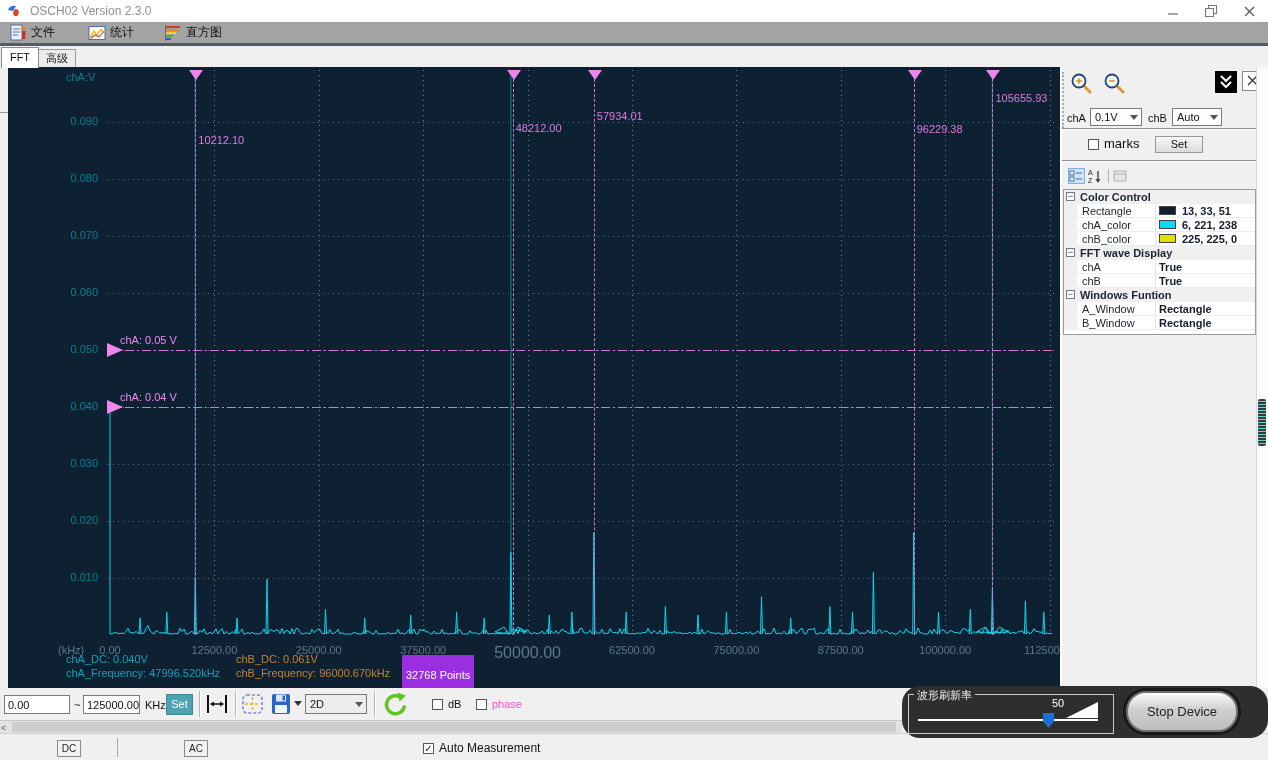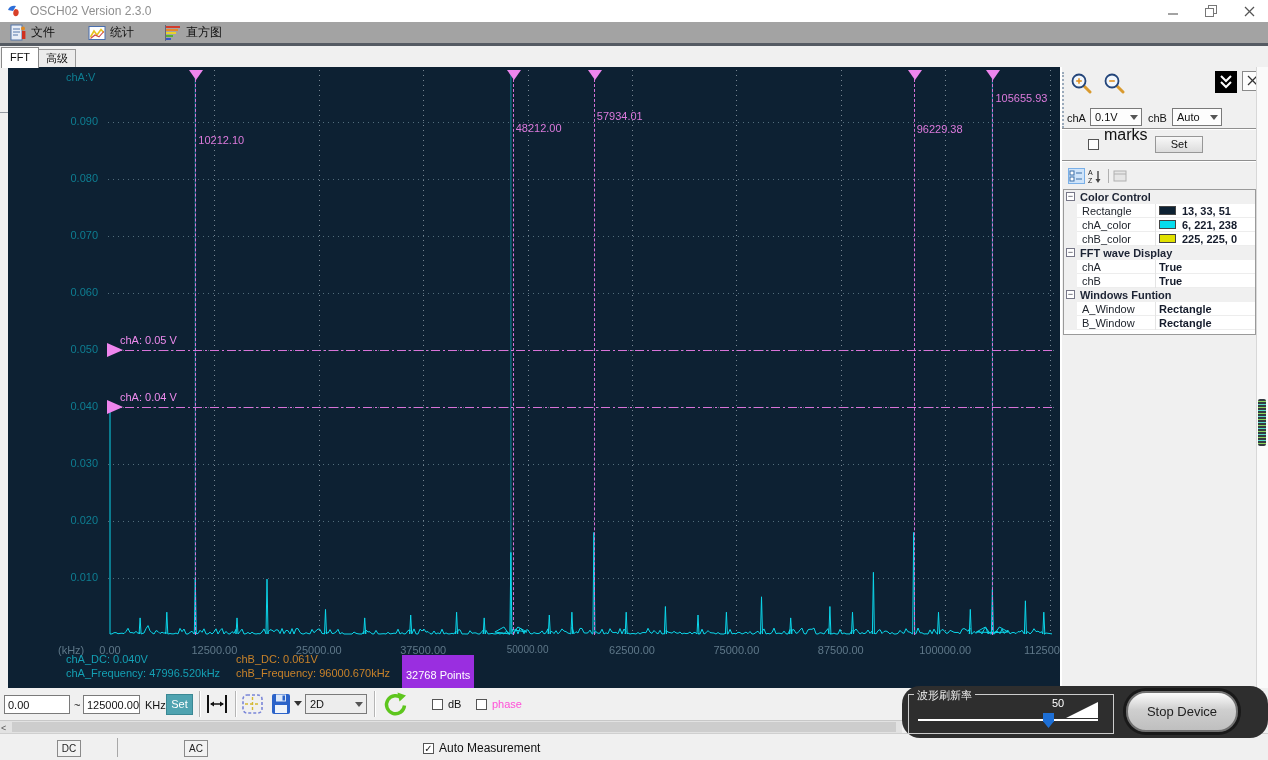--- a/index.html
+++ b/index.html
@@ -142,21 +142,21 @@
       <div class="a" style="left: 100px; top: 511px; width: 946px; height: 1px; background-image: repeating-linear-gradient(to right, rgba(150, 185, 195, 0.5) 0px, rgba(150, 185, 195, 0.5) 1px, transparent 1px, transparent 5px);"></div>
       <div class="a" style="left: 28px; top: 504px; width: 62px; text-align: right; color: rgb(14, 126, 146); font-size: 11px;">0.010</div>
       <div class="a" style="left: 67px; top: 577px; width: 70px; text-align: center; color: rgb(95, 120, 137); font-size: 11px;">0.00</div>
       <div class="a" style="left: 206.4px; top: 3px; width: 1px; height: 565px; background-image: repeating-linear-gradient(rgba(205, 215, 225, 0.55) 0px, rgba(205, 215, 225, 0.55) 1px, transparent 1px, transparent 5px);"></div>
       <div class="a" style="left: 171.4px; top: 577px; width: 70px; text-align: center; color: rgb(95, 120, 137); font-size: 11px;">12500.00</div>
       <div class="a" style="left: 310.8px; top: 3px; width: 1px; height: 565px; background-image: repeating-linear-gradient(rgba(205, 215, 225, 0.55) 0px, rgba(205, 215, 225, 0.55) 1px, transparent 1px, transparent 5px);"></div>
       <div class="a" style="left: 275.8px; top: 577px; width: 70px; text-align: center; color: rgb(95, 120, 137); font-size: 11px;">25000.00</div>
       <div class="a" style="left: 415.2px; top: 3px; width: 1px; height: 565px; background-image: repeating-linear-gradient(rgba(205, 215, 225, 0.55) 0px, rgba(205, 215, 225, 0.55) 1px, transparent 1px, transparent 5px);"></div>
       <div class="a" style="left: 380.2px; top: 577px; width: 70px; text-align: center; color: rgb(95, 120, 137); font-size: 11px;">37500.00</div>
       <div class="a" style="left: 519.6px; top: 3px; width: 1px; height: 565px; background-image: repeating-linear-gradient(rgba(205, 215, 225, 0.55) 0px, rgba(205, 215, 225, 0.55) 1px, transparent 1px, transparent 5px);"></div>
-      <div class="a" style="left: 484.6px; top: 577px; width: 70px; text-align: center; color: rgb(95, 120, 137); font-size: 10px;">50000.00</div>
+      <div class="a" style="left: 484.6px; top: 577px; width: 70px; text-align: center; color: rgb(95, 120, 137); font-size: 16px;">50000.00</div>
       <div class="a" style="left: 624px; top: 3px; width: 1px; height: 565px; background-image: repeating-linear-gradient(rgba(205, 215, 225, 0.55) 0px, rgba(205, 215, 225, 0.55) 1px, transparent 1px, transparent 5px);"></div>
       <div class="a" style="left: 589px; top: 577px; width: 70px; text-align: center; color: rgb(95, 120, 137); font-size: 11px;">62500.00</div>
       <div class="a" style="left: 728.4px; top: 3px; width: 1px; height: 565px; background-image: repeating-linear-gradient(rgba(205, 215, 225, 0.55) 0px, rgba(205, 215, 225, 0.55) 1px, transparent 1px, transparent 5px);"></div>
       <div class="a" style="left: 693.4px; top: 577px; width: 70px; text-align: center; color: rgb(95, 120, 137); font-size: 11px;">75000.00</div>
       <div class="a" style="left: 832.8px; top: 3px; width: 1px; height: 565px; background-image: repeating-linear-gradient(rgba(205, 215, 225, 0.55) 0px, rgba(205, 215, 225, 0.55) 1px, transparent 1px, transparent 5px);"></div>
       <div class="a" style="left: 797.8px; top: 577px; width: 70px; text-align: center; color: rgb(95, 120, 137); font-size: 11px;">87500.00</div>
       <div class="a" style="left: 937.2px; top: 3px; width: 1px; height: 565px; background-image: repeating-linear-gradient(rgba(205, 215, 225, 0.55) 0px, rgba(205, 215, 225, 0.55) 1px, transparent 1px, transparent 5px);"></div>
       <div class="a" style="left: 902.2px; top: 577px; width: 70px; text-align: center; color: rgb(95, 120, 137); font-size: 11px;">100000.00</div>
       <div class="a" style="left: 1041.6px; top: 3px; width: 1px; height: 565px; background-image: repeating-linear-gradient(rgba(205, 215, 225, 0.55) 0px, rgba(205, 215, 225, 0.55) 1px, transparent 1px, transparent 5px);"></div>
       <div class="a" style="left: 1006.6px; top: 577px; width: 70px; text-align: center; color: rgb(95, 120, 137); font-size: 11px;">112500.00</div>
@@ -224,21 +224,21 @@
     <div class="combo" style="left:28px;top:41px;width:52px">
       <span>0.1V</span><span class="arr"></span>
     </div>
     <div class="a" style="left:86px;top:45px;font-size:11px;color:#111">chB</div>
     <div class="combo" style="left:110px;top:41px;width:50px">
       <span>Auto</span><span class="arr"></span>
     </div>
     <div class="divider-h" style="top:61px"></div>
 
     <div class="checkbox" style="left:26px;top:72px"></div>
-    <div class="a" style="left:42px;top:59px;font-size:16px;color:#111">marks</div>
+    <div class="a" style="left:42px;top:69px;font-size:13px;color:#111">marks</div>
     <div class="btn" style="left:93px;top:69px;width:48px;height:17px;line-height:15px">Set</div>
     <div class="divider-h" style="top:93px"></div>
 
     <div class="a" style="left:6px;top:101px;width:17px;height:16px;background:#cfe4fa;border:1px solid #7ab0e8;box-sizing:border-box">
       <svg width="15" height="14" viewBox="0 0 15 14">
         <rect x="1" y="2" width="4" height="4" fill="#fff" stroke="#3a6ea8"></rect>
         <rect x="1" y="8" width="4" height="4" fill="#fff" stroke="#3a6ea8"></rect>
         <line x1="7" y1="4" x2="13" y2="4" stroke="#3a6ea8"></line>
         <line x1="7" y1="10" x2="13" y2="10" stroke="#3a6ea8"></line>
       </svg>

